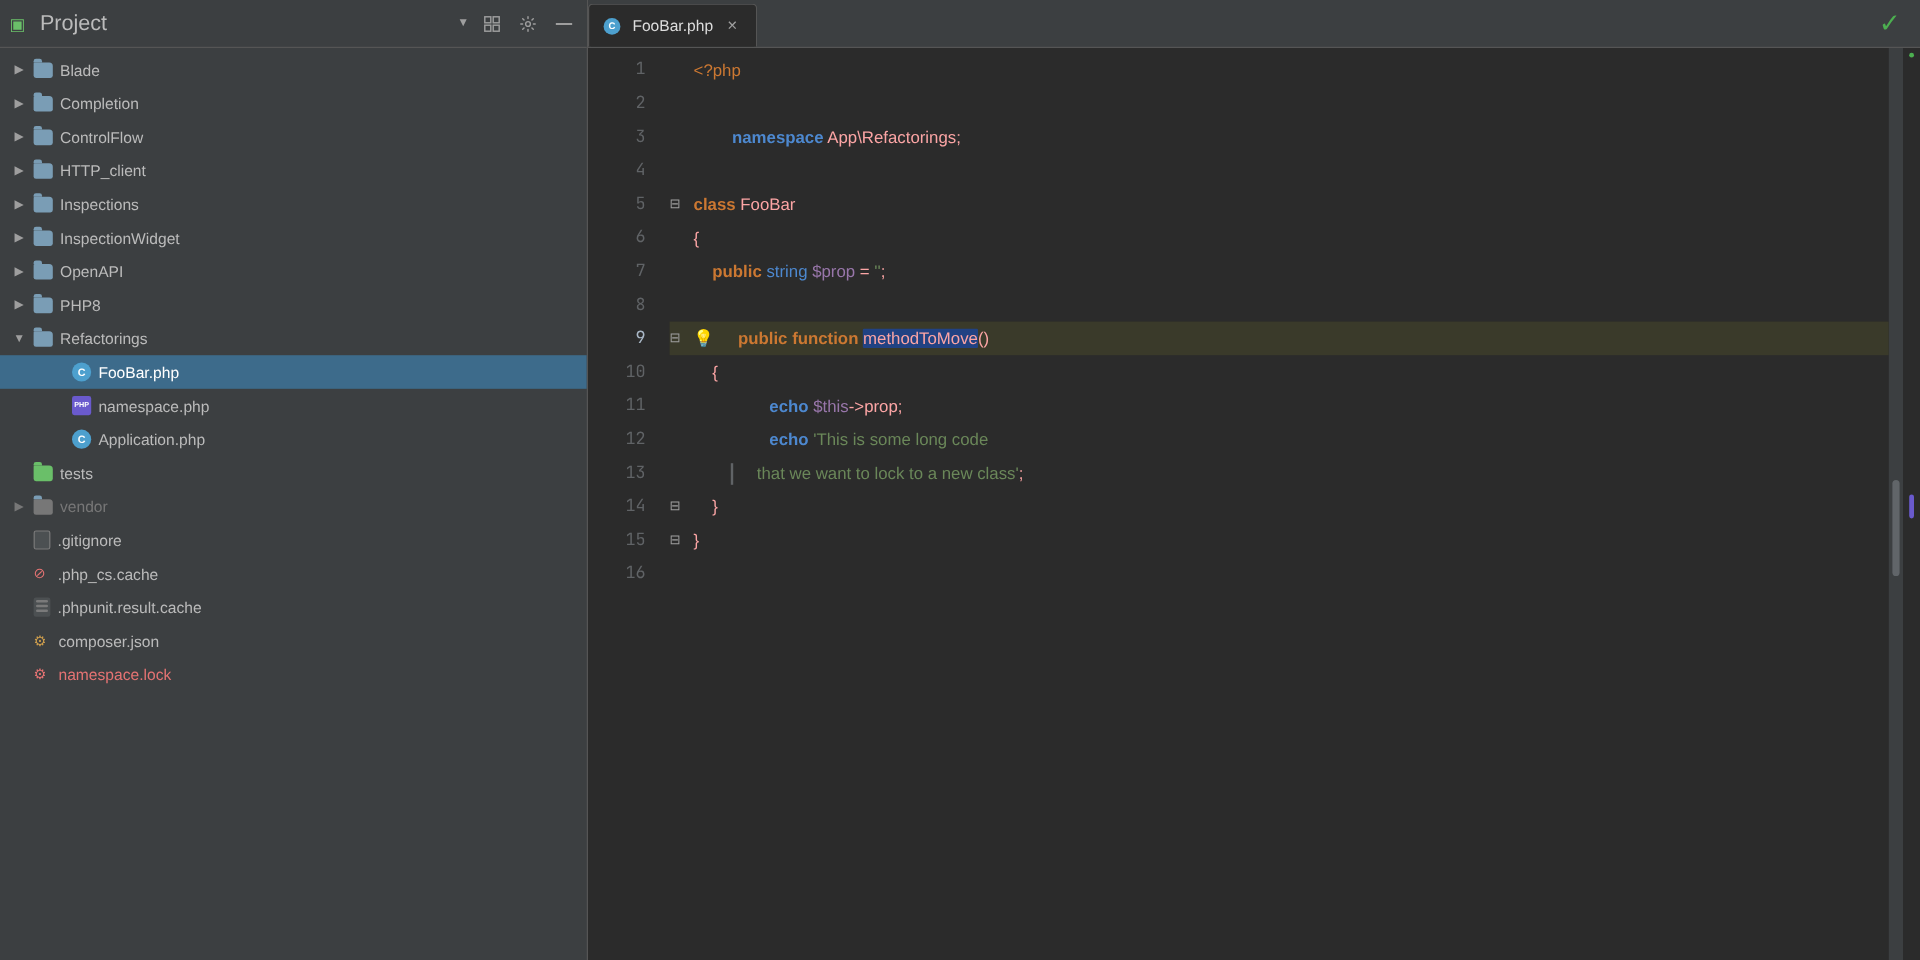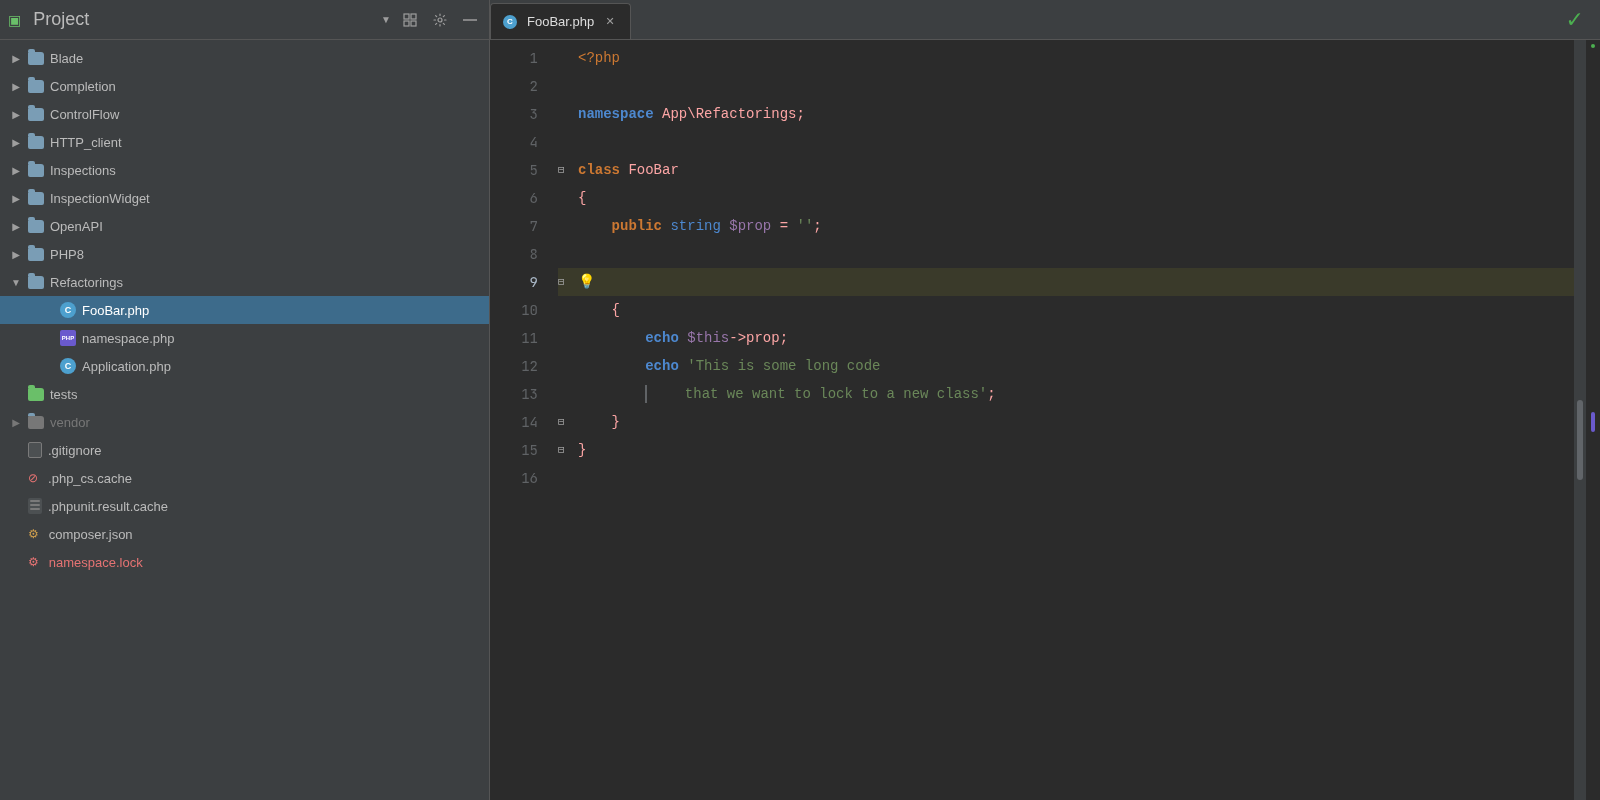--- a/index.html
+++ b/index.html
@@ -228,21 +228,21 @@
       padding-right: 12px;
       color: #606366;
       font-family: "JetBrains Mono", "Fira Code", monospace;
       font-size: 14px;
       line-height: 28px;
       padding-top: 4px;
     }
     .code-area {
       flex: 1;
       padding: 4px 0 4px 8px;
-      font-family: Liberation Mono, monospace;
+      font-family: Liberation Sans, sans-serif;
       font-size: 14px;
       line-height: 28px;
       overflow: auto;
       position: relative;
     }
     .code-line {
       display: flex;
       align-items: center;
       position: relative;
       padding-right: 8px;
@@ -257,21 +257,21 @@
     .bulb-icon {
       font-size: 14px;
       margin-right: 4px;
       flex-shrink: 0;
     }
     .code-text {
       white-space: pre;
     }
     
     .kw { color: #cc7832; font-weight: bold; }
-    .kw-blue { color: #4d88cf; font-weight: bold; }
+    .kw-blue { color: #4d88cf; font-weight: bold; margin-left: 32px; }
     .type { color: #4d88cf; }
     .string { color: #6a8759; }
     .var { color: #9876aa; }
     .plain { color: #fca5a5; }
     .tag { color: #cc7832; }
     .selection {
       background: #214283;
       border-radius: 1px;
     }
     .scrollbar-track {
@@ -512,20 +512,21 @@
       </div>
 
       <div class="code-line">
         <span class="fold-gutter"></span>
         <span class="code-text">&nbsp;</span>
       </div>
 
       <div class="code-line highlighted">
         <span class="fold-gutter" style="color:#9e9e9e; font-size:11px; cursor:pointer;">⊟</span>
         <span class="bulb-icon" title="Show context actions">💡</span>
+        <span class="code-text"><span class="plain">    </span><span class="kw">public</span><span class="plain"> </span><span class="kw">function</span><span class="plain"> </span><span class="selection"><span class="plain">methodToMove</span></span><span class="plain">()</span></span>
       </div>
 
       <div class="code-line">
         <span class="fold-gutter"></span>
         <span class="code-text"><span class="plain">    {</span></span>
       </div>
 
       <div class="code-line">
         <span class="fold-gutter"></span>
         <span class="code-text"><span class="plain">        </span><span class="kw-blue">echo</span><span class="plain"> </span><span class="var">$this</span><span class="plain">-&gt;prop;</span></span>

